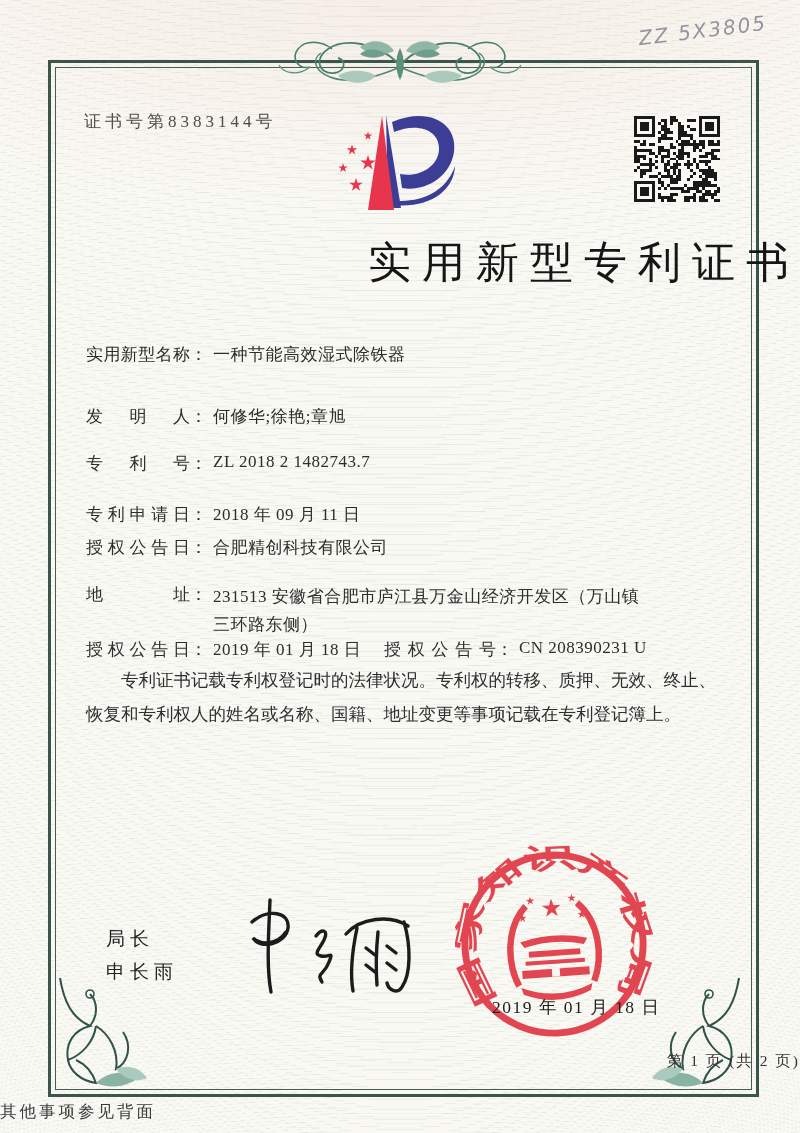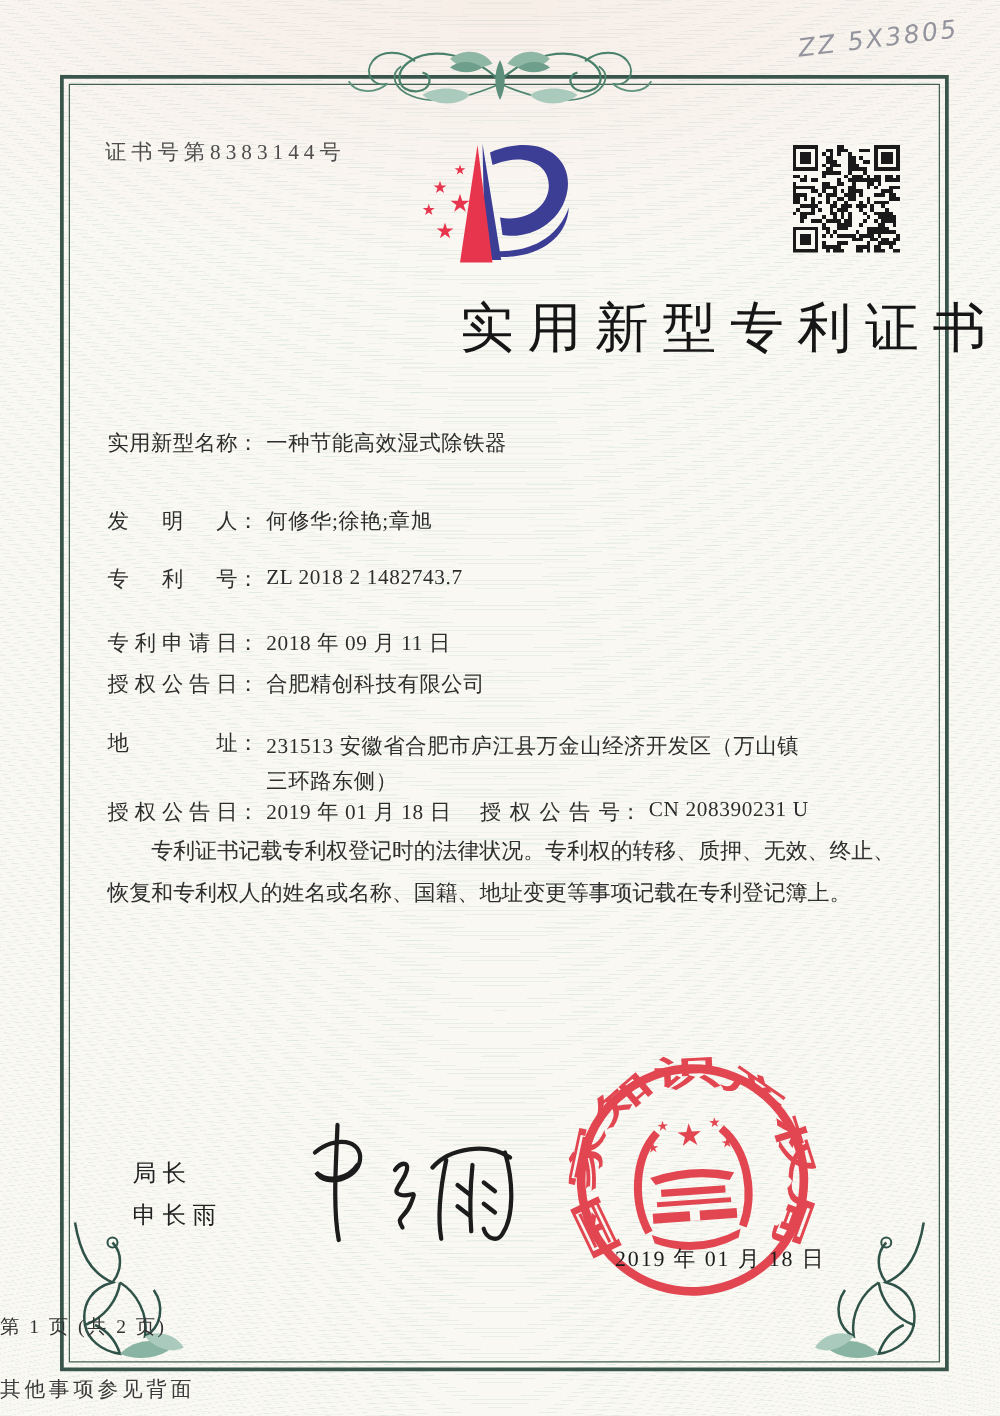--- a/index.html
+++ b/index.html
@@ -30,21 +30,21 @@
   .fvalue{display:inline-block;vertical-align:top;letter-spacing:0.5px;}
   .fvalue.wrap{white-space:normal;width:442px;line-height:1.65;}
   .grant2{position:absolute;left:298px;top:0;}
   .paras{left:86px;top:664px;width:630px;font-size:17.5px;line-height:1.92;color:#2f2f2f;}
   .paras p{margin:0;text-indent:2em;text-align:justify;}
   .signer{left:106px;font-family:Liberation Mono, monospace;
     font-size:19px;letter-spacing:5px;color:#222;}
   .sig-svg{left:210px;top:886px;}
   .seal-svg{left:455px;top:845px;z-index:4;}
   .seal-date{left:492px;top:995px;z-index:5;font-size:17.5px;letter-spacing:1.5px;color:#1d1d1d;}
-  .page-no{left:0;right:0;top:1051px;text-align:left;font-size:15.5px;letter-spacing:2px;color:#333;}
+  .page-no{left:0;right:0;top:1051px;text-align:right;font-size:15.5px;letter-spacing:2px;color:#333;}
   .back-note{left:0;right:0;top:1101px;text-align:left;font-size:16.5px;letter-spacing:3px;color:#3a3a3a;}
   svg{display:block;}
 </style>
 </head>
 <body>
 
 <div class="page">
 
   <div class="abs hand-code">ZZ 5X3805</div>
 

